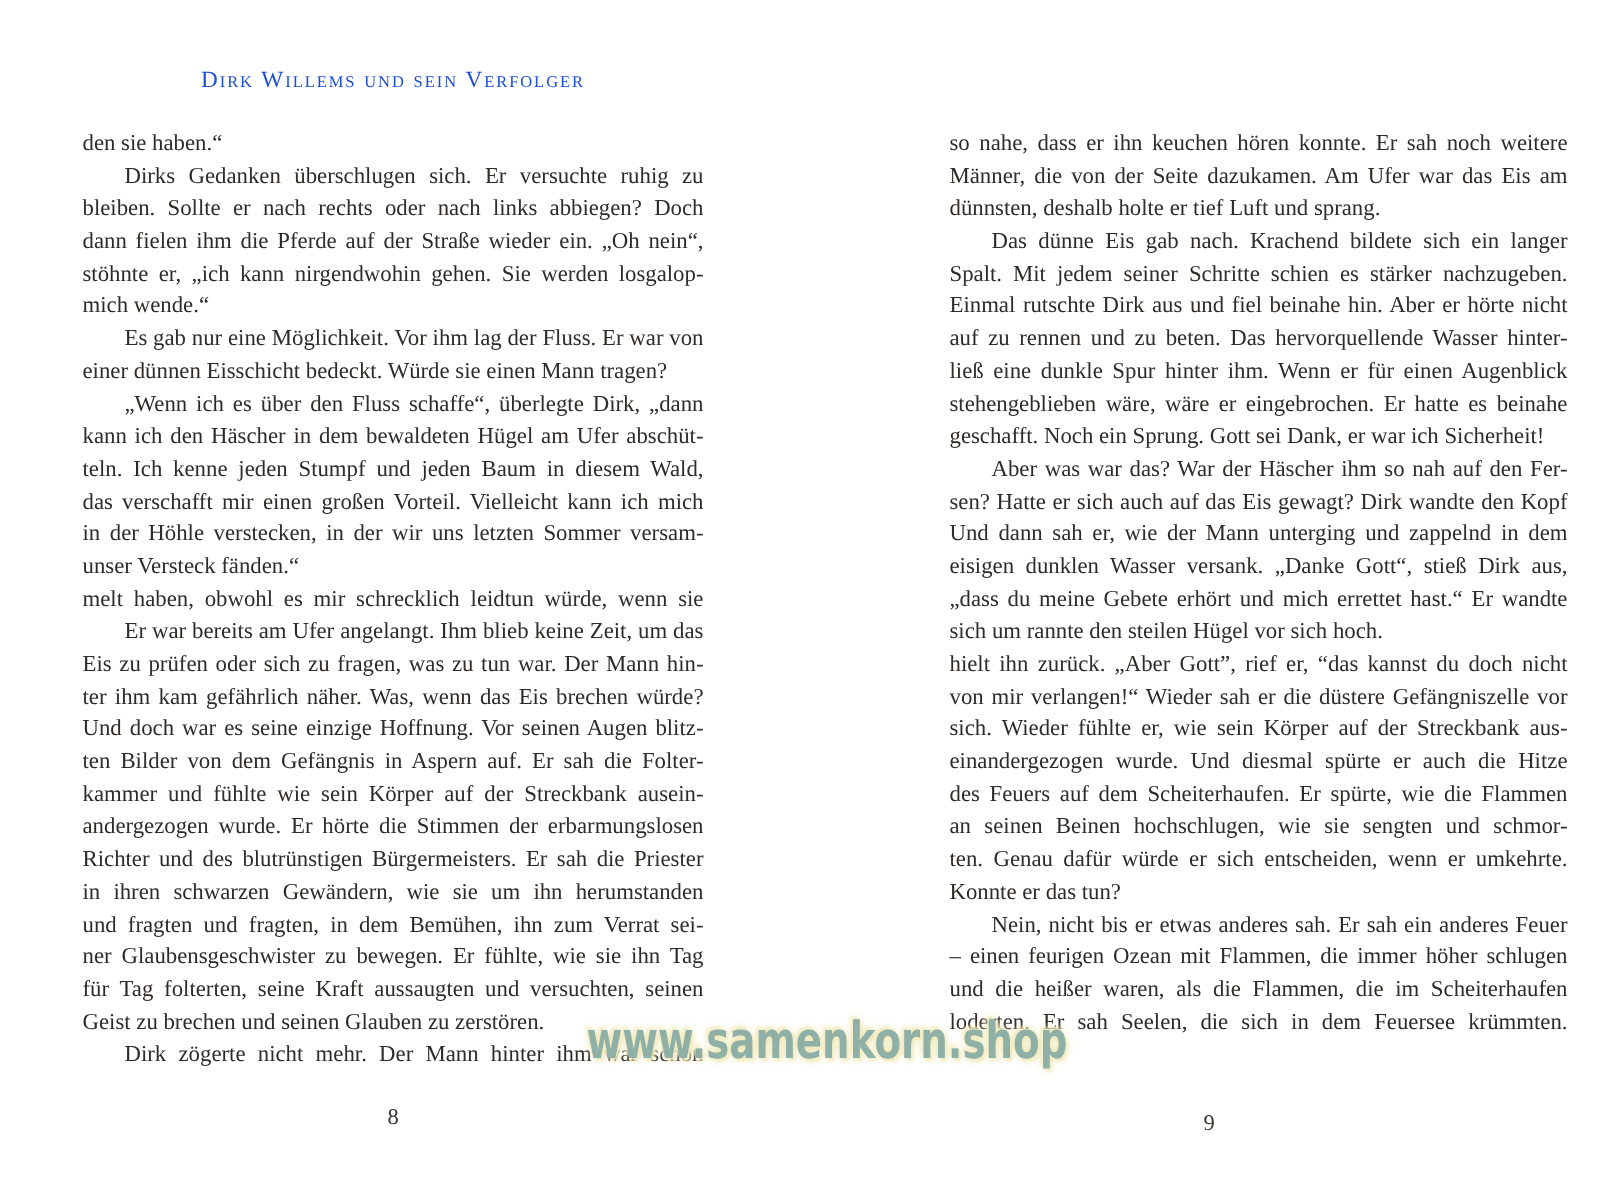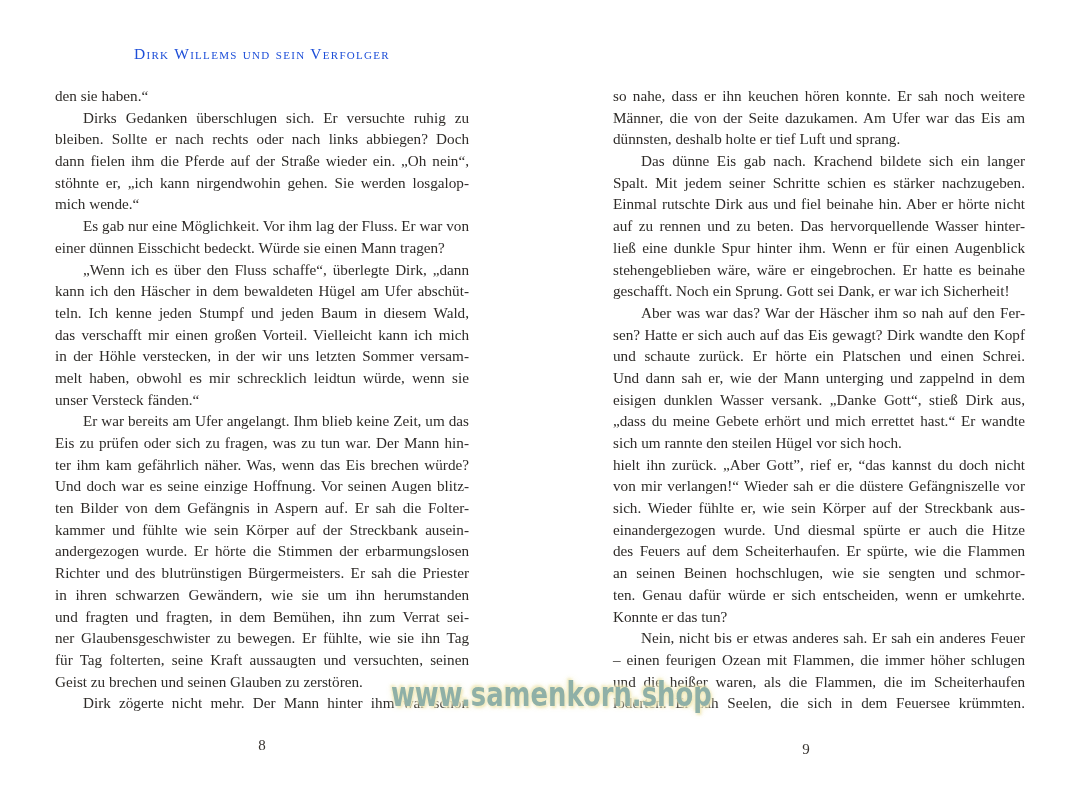--- a/index.html
+++ b/index.html
@@ -29,21 +29,21 @@
     font-variant: small-caps;
     font-size: 15.5px;
     letter-spacing: 1.3px;
     color: #1d4ed8;
   }
   .body-col {
     position: absolute;
     top: 85px;
   }
   .body-left  { left: 55px;  width: 414px; }
-  .body-right { left: 613px; width: 412px; }
+  .body-right { left: 633px; width: 412px; }
   .line {
     height: 21.7px;
     line-height: 21.7px;
     font-size: 15.2px;
     white-space: nowrap;
     text-align: justify;
     text-align-last: justify;
     color: #2e2b28;
   }
   .line.end { text-align-last: left; }
@@ -89,22 +89,22 @@
       <div class="line">dann fielen ihm die Pferde auf der Straße wieder ein. „Oh nein“,</div>
       <div class="line">stöhnte er, „ich kann nirgendwohin gehen. Sie werden losgalop-</div>
       <div class="line end">mich wende.“</div>
       <div class="line ind">Es gab nur eine Möglichkeit. Vor ihm lag der Fluss. Er war von</div>
       <div class="line end">einer dünnen Eisschicht bedeckt. Würde sie einen Mann tragen?</div>
       <div class="line ind">„Wenn ich es über den Fluss schaffe“, überlegte Dirk, „dann</div>
       <div class="line">kann ich den Häscher in dem bewaldeten Hügel am Ufer abschüt-</div>
       <div class="line">teln. Ich kenne jeden Stumpf und jeden Baum in diesem Wald,</div>
       <div class="line">das verschafft mir einen großen Vorteil. Vielleicht kann ich mich</div>
       <div class="line">in der Höhle verstecken, in der wir uns letzten Sommer versam-</div>
+      <div class="line end">unser Versteck fänden.“</div>
       <div class="line">melt haben, obwohl es mir schrecklich leidtun würde, wenn sie</div>
-      <div class="line end">unser Versteck fänden.“</div>
       <div class="line ind">Er war bereits am Ufer angelangt. Ihm blieb keine Zeit, um das</div>
       <div class="line">Eis zu prüfen oder sich zu fragen, was zu tun war. Der Mann hin-</div>
       <div class="line">ter ihm kam gefährlich näher. Was, wenn das Eis brechen würde?</div>
       <div class="line">Und doch war es seine einzige Hoffnung. Vor seinen Augen blitz-</div>
       <div class="line">ten Bilder von dem Gefängnis in Aspern auf. Er sah die Folter-</div>
       <div class="line">kammer und fühlte wie sein Körper auf der Streckbank ausein-</div>
       <div class="line">andergezogen wurde. Er hörte die Stimmen der erbarmungslosen</div>
       <div class="line">Richter und des blutrünstigen Bürgermeisters. Er sah die Priester</div>
       <div class="line">in ihren schwarzen Gewändern, wie sie um ihn herumstanden</div>
       <div class="line">und fragten und fragten, in dem Bemühen, ihn zum Verrat sei-</div>
@@ -120,21 +120,20 @@
       <div class="line end">dünnsten, deshalb holte er tief Luft und sprang.</div>
       <div class="line ind">Das dünne Eis gab nach. Krachend bildete sich ein langer</div>
       <div class="line">Spalt. Mit jedem seiner Schritte schien es stärker nachzugeben.</div>
       <div class="line">Einmal rutschte Dirk aus und fiel beinahe hin. Aber er hörte nicht</div>
       <div class="line">auf zu rennen und zu beten. Das hervorquellende Wasser hinter-</div>
       <div class="line">ließ eine dunkle Spur hinter ihm. Wenn er für einen Augenblick</div>
       <div class="line">stehengeblieben wäre, wäre er eingebrochen. Er hatte es beinahe</div>
       <div class="line end">geschafft. Noch ein Sprung. Gott sei Dank, er war ich Sicherheit!</div>
       <div class="line ind">Aber was war das? War der Häscher ihm so nah auf den Fer-</div>
       <div class="line">sen? Hatte er sich auch auf das Eis gewagt? Dirk wandte den Kopf</div>
-      <div class="line">und schaute zurück. Er hörte ein Platschen und einen Schrei.</div>
       <div class="line">Und dann sah er, wie der Mann unterging und zappelnd in dem</div>
       <div class="line">eisigen dunklen Wasser versank. „Danke Gott“, stieß Dirk aus,</div>
       <div class="line">„dass du meine Gebete erhört und mich errettet hast.“ Er wandte</div>
       <div class="line end">sich um rannte den steilen Hügel vor sich hoch.</div>
       <div class="line">hielt ihn zurück. „Aber Gott”, rief er, “das kannst du doch nicht</div>
       <div class="line">von mir verlangen!“ Wieder sah er die düstere Gefängniszelle vor</div>
       <div class="line">sich. Wieder fühlte er, wie sein Körper auf der Streckbank aus-</div>
       <div class="line">einandergezogen wurde. Und diesmal spürte er auch die Hitze</div>
       <div class="line">des Feuers auf dem Scheiterhaufen. Er spürte, wie die Flammen</div>
       <div class="line">an seinen Beinen hochschlugen, wie sie sengten und schmor-</div>

